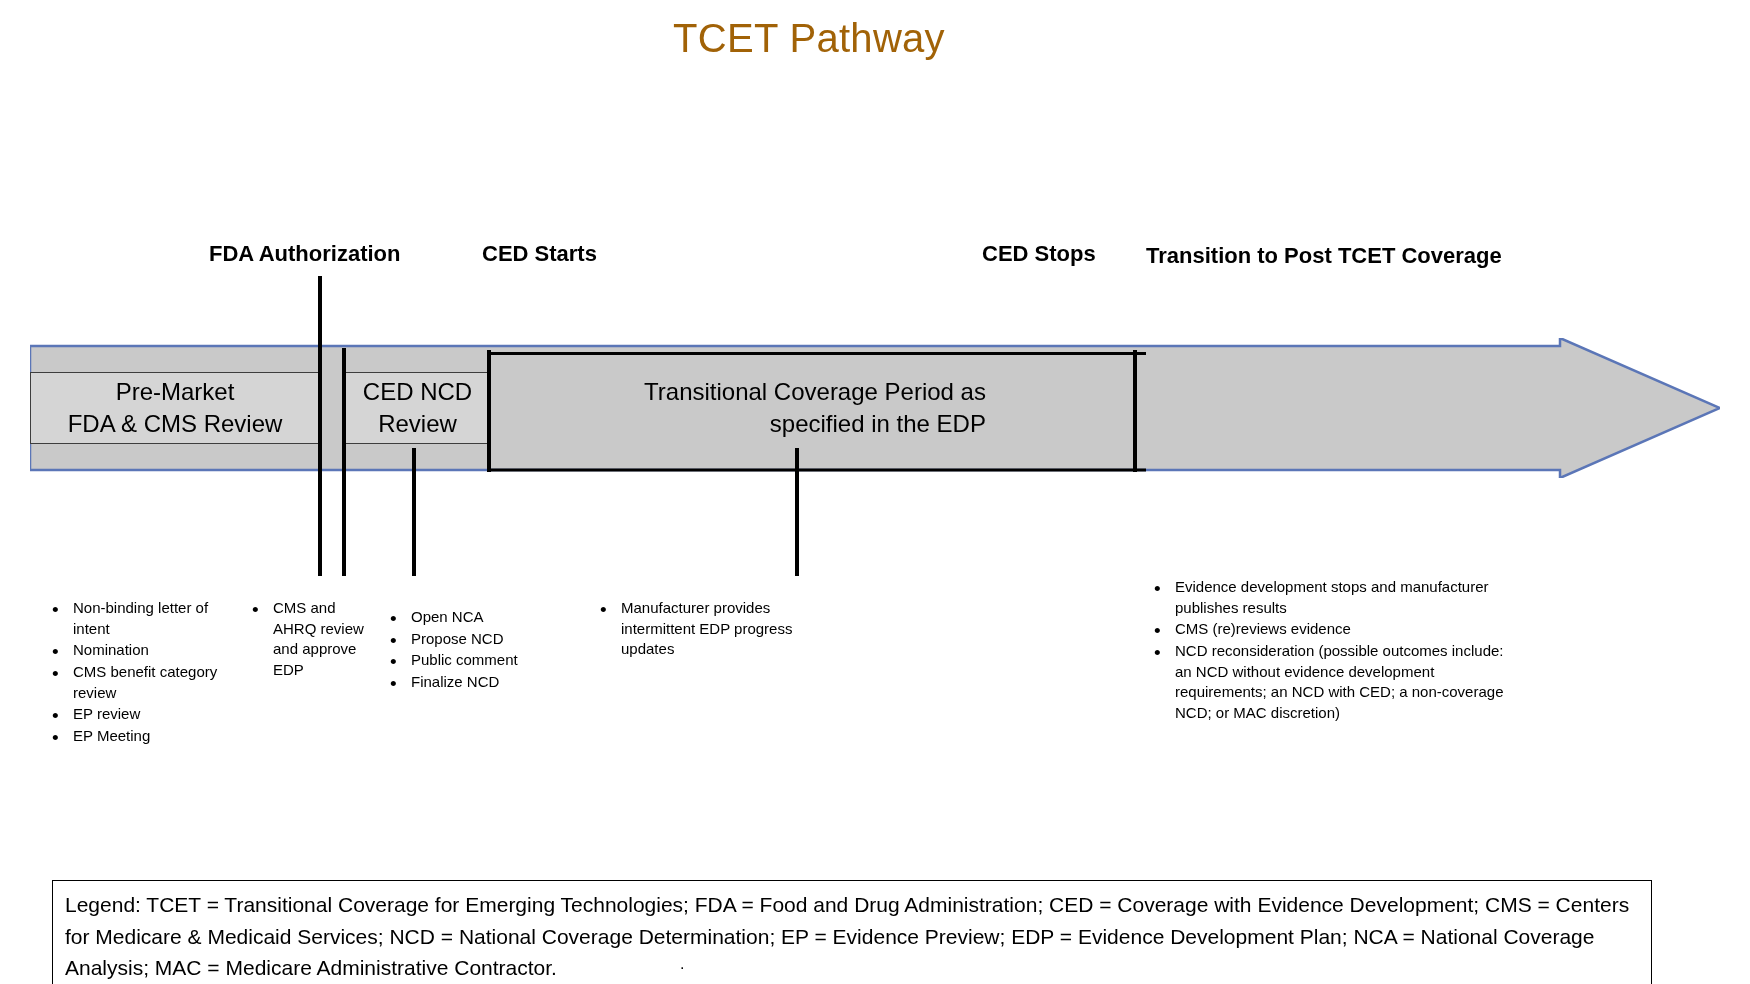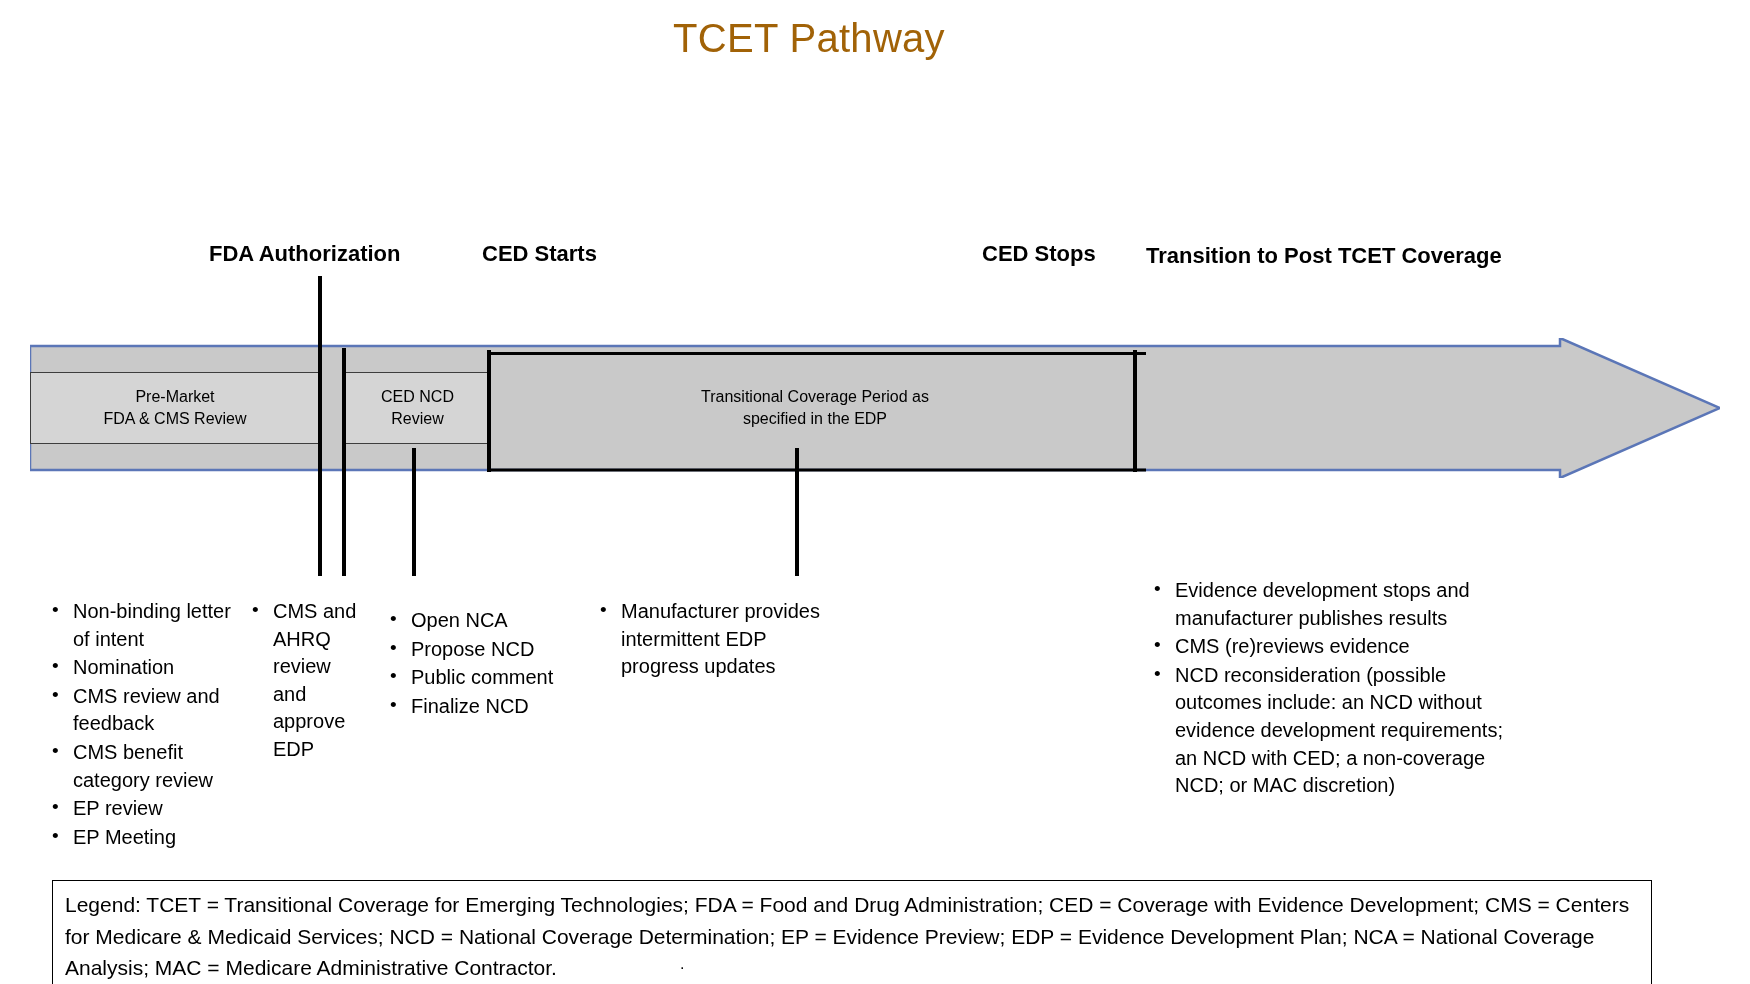--- a/index.html
+++ b/index.html
@@ -57,41 +57,41 @@
   
   .phase-box {
     position: absolute;
     box-sizing: border-box;
     background: #d5d5d5;
     border: 1.5px solid #3d3d3d;
     display: flex;
     align-items: center;
     justify-content: center;
     text-align: center;
-    font-size: 16px;
+    font-size: 24px;
     line-height: 1.35;
     color: #000;
   }
   .phase-box.transparent {
     background: rgba(0,0,0,0);
     border: none;
   }
   .phase-text { padding: 0 6px; }
 
   
   .vtick {
     position: absolute;
     background: #000000;
     width: 4px;
   }
 
   
   .bullet-col {
     position: absolute;
-    font-size: 20px;
+    font-size: 15px;
     line-height: 1.38;
     color: #000;
   }
   .bullet-col ul {
     list-style: none;
     margin: 0;
     padding: 0;
   }
   .bullet-col li {
     position: relative;
@@ -155,21 +155,21 @@
 </div>
 
 <div class="phase-box" style="left:345px; top:372px; width:145px; height:72px;">
   <div class="phase-text">
     <div>CED NCD</div>
     <div>Review</div>
   </div>
 </div>
 
 <div class="phase-box transparent" style="left:495px; top:372px; width:640px; height:72px;">
-  <div class="phase-text" style="text-align:center;">
+  <div class="phase-text" style="text-align:right;">
     <div>Transitional Coverage Period as</div>
     <div>specified in the EDP</div>
   </div>
 </div>
 
 <svg style="position:absolute; left:487px; top:352px; width:660px; height:120px;" viewBox="0 0 660 120" preserveAspectRatio="none">
   <line x1="1" y1="1.5" x2="659" y2="1.5" stroke="#000" stroke-width="3"></line>
   <line x1="1" y1="118" x2="659" y2="118" stroke="#000" stroke-width="3"></line>
 </svg>
 
@@ -182,21 +182,20 @@
 <div class="vtick" style="left:487px; top:350px; height:122px;"></div>
 
 <div class="vtick" style="left:795px; top:448px; height:128px;"></div>
 
 <div class="vtick" style="left:1133px; top:350px; height:122px;"></div>
 
 <div class="bullet-col" style="left:48px; top:598px; width:200px;">
   <ul>
     <li>Non-binding letter of intent</li>
     <li>Nomination</li>
-    <li>CMS review and feedback</li>
     <li>CMS benefit category review</li>
     <li>EP review</li>
     <li>EP Meeting</li>
   </ul>
 </div>
 
 <div class="bullet-col" style="left:248px; top:598px; width:120px;">
   <ul>
     <li>CMS and AHRQ review and approve EDP</li>
   </ul>

